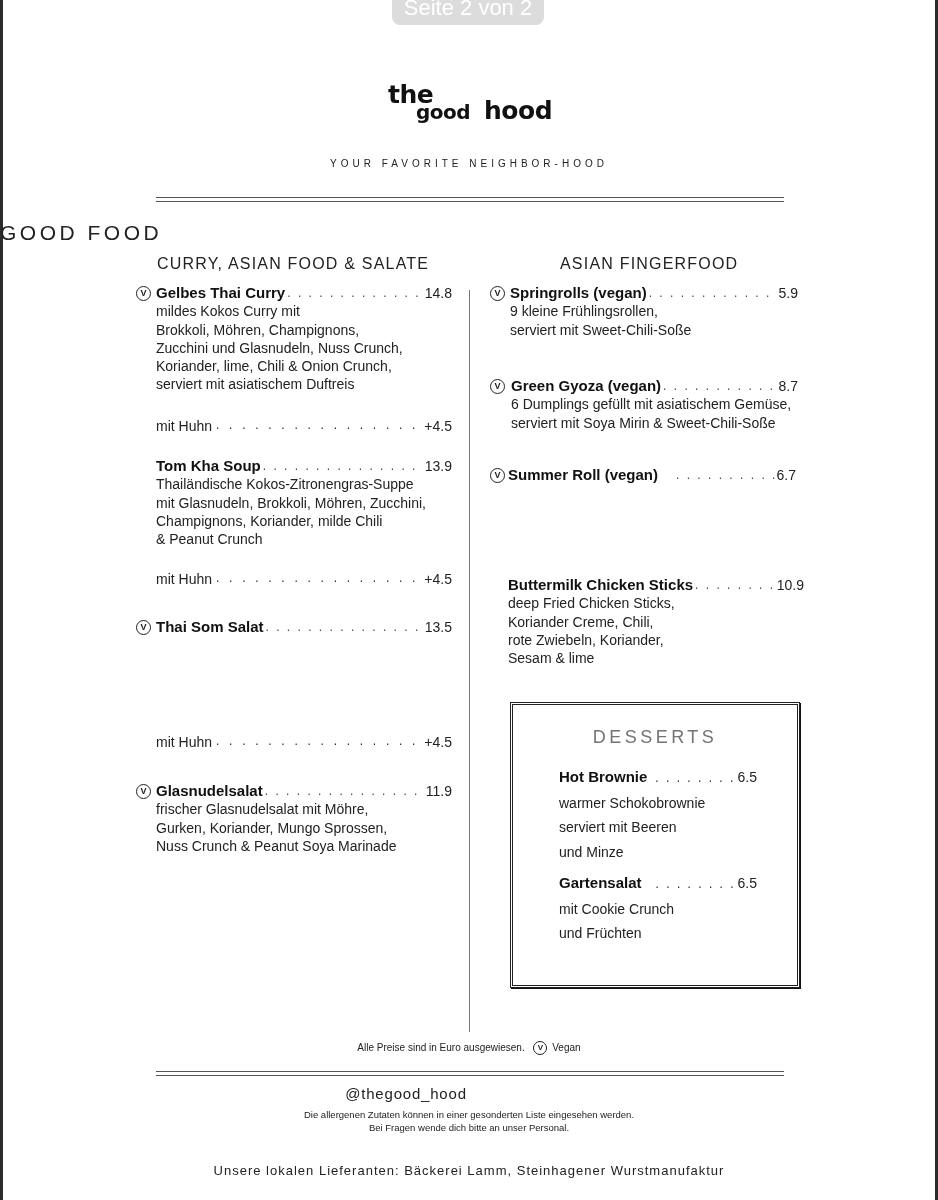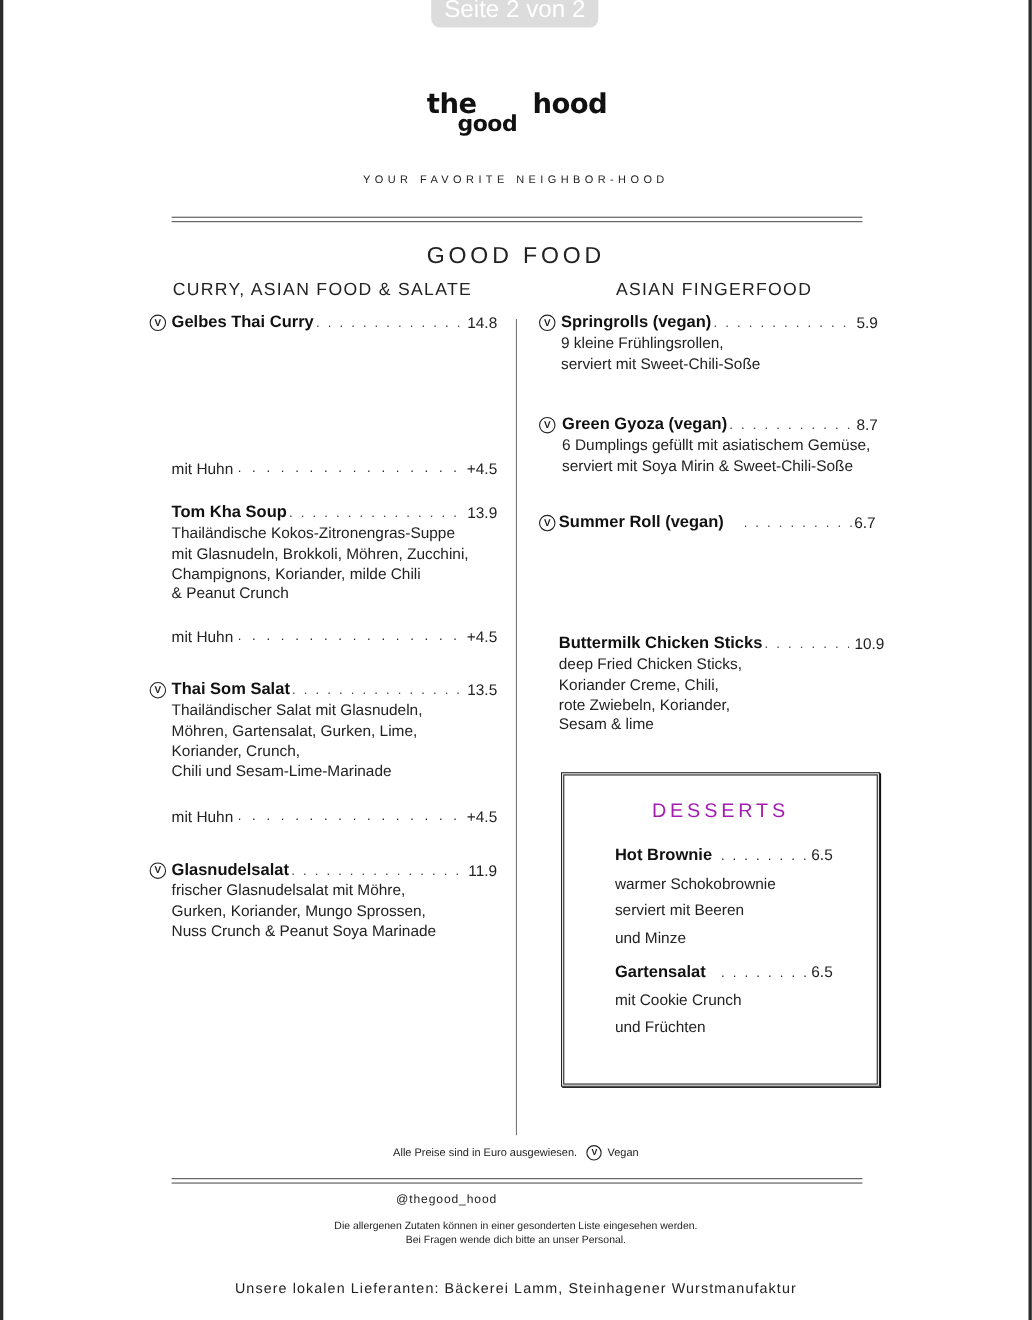--- a/index.html
+++ b/index.html
@@ -13,27 +13,27 @@
 
   .page-badge {
     position: absolute; left: 392px; top: -8px; width: 152px; height: 33px;
     background: #dcdcdc; border-radius: 8px; color: #ffffff;
     font-size: 22px; line-height: 32px; text-align: center;
   }
 
   .logo { position: absolute; left: 388px; top: 80px; width: 170px; height: 52px; font-family: "DejaVu Sans", sans-serif; font-weight: bold; color: #111; }
   .logo .the { position: absolute; left: 0; top: 0; font-size: 25px; letter-spacing: -0.5px; }
   .logo .good { position: absolute; left: 28px; top: 20px; font-size: 20px; letter-spacing: -0.5px; }
-  .logo .hood { position: absolute; left: 96px; top: 0; font-size: 25px; letter-spacing: -0.5px; text-align: right; }
+  .logo .hood { position: absolute; left: 96px; top: 16px; font-size: 25px; letter-spacing: -0.5px; text-align: right; }
 
   .tagline { position: absolute; left: 0; width: 938px; top: 158px; text-align: center; font-size: 10px; letter-spacing: 4px; color: #222; }
 
   .rule-double { position: absolute; left: 156px; width: 628px; height: 3px; border-top: 1px solid #555; border-bottom: 1px solid #555; }
 
-  .section-title { position: absolute; left: 0; width: 938px; top: 221px; text-align: center; font-size: 21px; letter-spacing: 3.5px; color: #222; }
+  .section-title { position: absolute; left: 0; width: 938px; top: 221px; text-align: left; font-size: 21px; letter-spacing: 3.5px; color: #222; }
 
   .col-head { position: absolute; top: 255px; font-size: 16px; letter-spacing: 1.2px; color: #222; }
 
   .divider-v { position: absolute; left: 469px; top: 290px; width: 1px; height: 742px; background: #777; }
 
   .item { position: absolute; font-size: 14px; line-height: 18.3px; color: #222; }
   .item .title-row { display: flex; align-items: center; white-space: nowrap; }
   .item .name { font-weight: bold; font-size: 15px; color: #111; }
   .item .dots { flex: 1; overflow: hidden; color: #444; letter-spacing: 2px; margin: 0 2px; font-size: 12px; }
   .item .price { color: #222; font-size: 14px; }
@@ -43,31 +43,31 @@
     font-size: 9px; line-height: 13px; text-align: center; color: #222; font-weight: bold;
   }
   .addon { position: absolute; display: flex; font-size: 14px; color: #222; white-space: nowrap; }
   .addon .dots { flex: 1; overflow: hidden; letter-spacing: 3.2px; margin: 0 4px; font-size: 12px; }
 
   .dessert-box {
     position: absolute; left: 510px; top: 702px; width: 290px; height: 286px;
     border: 3px double #222; box-sizing: border-box;
     box-shadow: 1px 1px 0 #111;
   }
-  .dessert-title { position: absolute; left: 0; width: 100%; top: 22px; text-align: center; font-size: 18px; letter-spacing: 3.5px; color: #a21caf; }
+  .dessert-title { position: absolute; left: 0; width: 100%; top: 22px; text-align: center; font-size: 18px; letter-spacing: 3.5px; color: #737373; }
   .d-item { position: absolute; left: 46px; width: 198px; font-size: 14px; line-height: 24.5px; color: #222; }
   .d-item .title-row { display: flex; align-items: baseline; white-space: nowrap; justify-content: space-between; }
   .d-item .name { font-weight: bold; font-size: 15px; color: #111; }
   .d-item .dots { flex: 1; overflow: hidden; letter-spacing: 2px; margin: 0 3px 0 8px; font-size: 12px; }
   .d-item .desc { white-space: pre-line; }
 
   .price-note { position: absolute; left: 0; width: 938px; top: 1041px; text-align: center; font-size: 10px; color: #222; }
   .price-note .vegan-icon-inline { display: inline-block; width: 12px; height: 12px; border: 1px solid #222; border-radius: 50%; font-size: 8px; line-height: 12px; text-align: center; vertical-align: middle; margin: 0 2px 0 6px; font-weight: bold; }
 
-  .handle { position: absolute; left: 0; width: 812px; top: 1085px; text-align: center; font-size: 11px; letter-spacing: 0.8px; color: #222; }
+  .handle { position: absolute; left: 0; width: 812px; top: 1085px; text-align: center; font-size: 15px; letter-spacing: 0.8px; color: #222; }
   .allergen { position: absolute; left: 0; width: 938px; top: 1108px; text-align: center; font-size: 9.5px; line-height: 13px; color: #222; }
   .suppliers { position: absolute; left: 0; width: 938px; top: 1163px; text-align: center; font-size: 13px; letter-spacing: 1px; color: #222; }
 </style>
 </head>
 <body>
 
 <div class="edge-left"></div>
 <div class="edge-right"></div>
 
 <div class="page-badge">Seite 2 von 2</div>
@@ -88,20 +88,25 @@
 
 <div class="divider-v"></div>
 
 <div class="vegan-icon" style="left:136px; top:286px;">V</div>
 <div class="item" style="left:156px; top:284px; width:296px;">
   <div class="title-row">
     <span class="name">Gelbes Thai Curry</span>
     <span class="dots">. . . . . . . . . . . . . . . . . . . . . . . . . . . . . . . . . . . . . . . . . . . . . . . . .</span>
     <span class="price">14.8</span>
   </div>
+  <div class="desc">mildes Kokos Curry mit
+Brokkoli, Möhren, Champignons,
+Zucchini und Glasnudeln, Nuss Crunch,
+Koriander, lime, Chili &amp; Onion Crunch,
+serviert mit asiatischem Duftreis</div>
 </div>
 <div class="addon" style="left:156px; top:418px; width:296px;">
   <span>mit Huhn</span>
   <span class="dots">. . . . . . . . . . . . . . . . . . . . . . . . . . . . . . . . . . . . . . . . . . . . . . . . .</span>
   <span>+4.5</span>
 </div>
 
 <div class="item" style="left:156px; top:457px; width:296px;">
   <div class="title-row">
     <span class="name">Tom Kha Soup</span>
@@ -119,24 +124,20 @@
   <span>+4.5</span>
 </div>
 
 <div class="vegan-icon" style="left:136px; top:620px;">V</div>
 <div class="item" style="left:156px; top:618px; width:296px;">
   <div class="title-row">
     <span class="name">Thai Som Salat</span>
     <span class="dots">. . . . . . . . . . . . . . . . . . . . . . . . . . . . . . . . . . . . . . . . . . . . . . . . .</span>
     <span class="price">13.5</span>
   </div>
-  <div class="desc">Thailändischer Salat mit Glasnudeln,
-Möhren, Gartensalat, Gurken, Lime,
-Koriander, Crunch,
-Chili und Sesam-Lime-Marinade</div>
 </div>
 <div class="addon" style="left:156px; top:734px; width:296px;">
   <span>mit Huhn</span>
   <span class="dots">. . . . . . . . . . . . . . . . . . . . . . . . . . . . . . . . . . . . . . . . . . . . . . . . .</span>
   <span>+4.5</span>
 </div>
 
 <div class="vegan-icon" style="left:136px; top:784px;">V</div>
 <div class="item" style="left:156px; top:782px; width:296px;">
   <div class="title-row">

